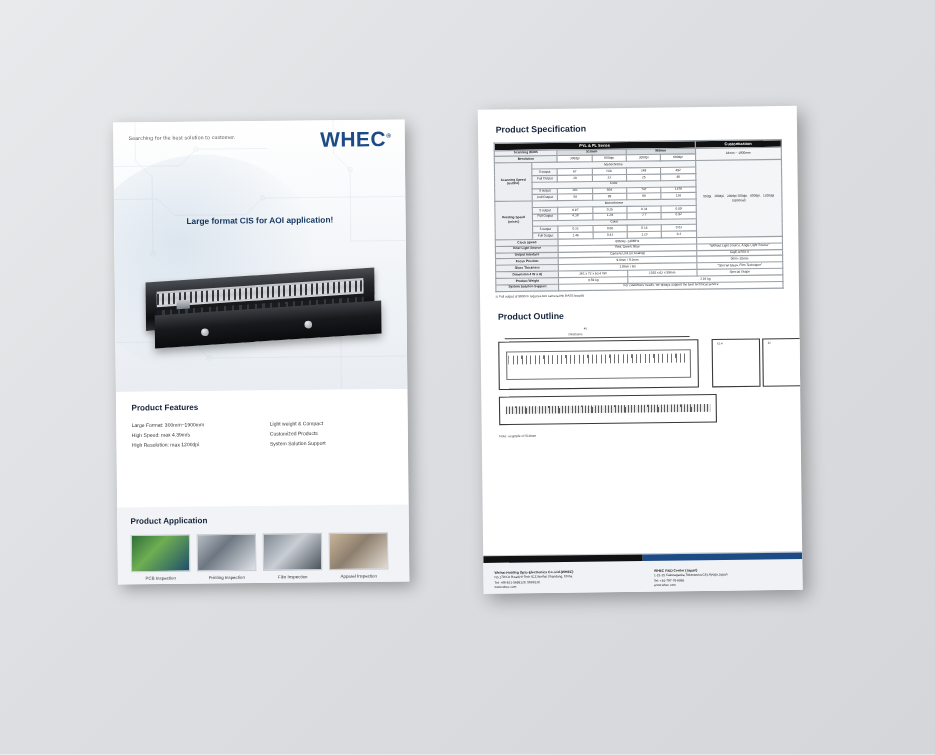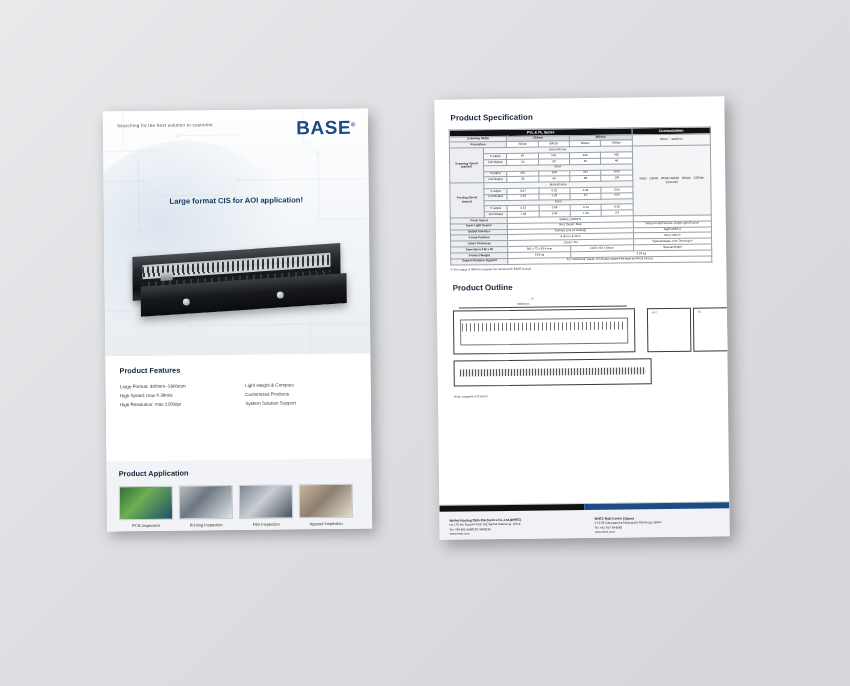--- a/index.html
+++ b/index.html
@@ -163,21 +163,21 @@
           <path d="M120 160 H190 L205 175 V245"></path>
           <circle cx="75" cy="25" r="2"></circle>
             <circle cx="135" cy="70" r="2"></circle>
           <circle cx="35" cy="120" r="2"></circle>
             <circle cx="215" cy="45" r="2"></circle>
           <circle cx="85" cy="215" r="2"></circle>
             <circle cx="205" cy="175" r="2"></circle>
         </g>
       </svg>
       <div class="tagline">Searching for the best solution to customer.</div>
-      <div class="brand"><span>BASE</span><span class="reg">®</span></div>
+      <div class="brand"><span>WHEC</span><span class="reg">®</span></div>
       <div class="headline">Large format CIS for AOI application!</div>
 
       <div class="device">
         <div class="bar-main">
           <div class="bar-face"></div>
           <div class="bar-lower"></div>
         </div>
         <div class="conn"></div>
         <div class="bar-second"></div>
         <div class="knob" style="left:56px;top:70px;"></div>

